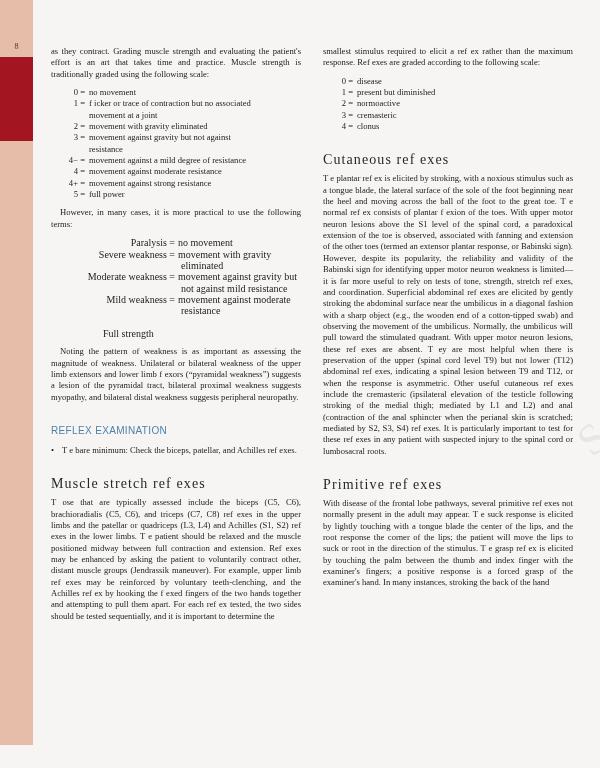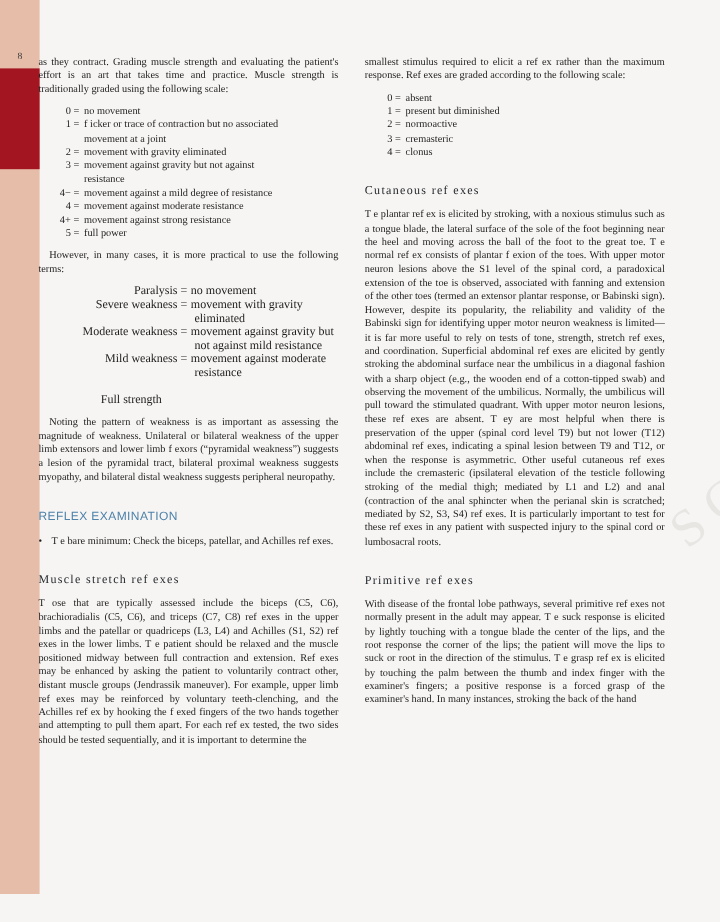--- a/index.html
+++ b/index.html
@@ -37,21 +37,21 @@
     width: 33px;
     text-align: center;
     font-size: 8px;
     color: #3a3a3a;
     font-family: "Liberation Serif", "DejaVu Serif", serif;
   }
 
   
   #page {
     position: absolute;
-    left: 32px;
+    left: 51px;
     top: 46px;
     width: 522px;
     height: 700px;
   }
   .cols {
     display: flex;
     gap: 22px;
     align-items: flex-start;
   }
   .col {
@@ -118,21 +118,21 @@
   
   .sect-head {
     font-size: 10px;
     line-height: 12px;
     color: #4d82ab;
     letter-spacing: 0.35px;
     margin: 22px 0 8px 0;
     font-family: Liberation Sans, sans-serif;
   }
   .sub-head {
-    font-size: 10px;
+    font-size: 14px;
     line-height: 12px;
     color: #23282c;
     letter-spacing: 1.1px;
     margin: 22px 0 7px 0;
   }
 
   
   .bullet {
     display: flex;
     font-size: 8.6px;
@@ -256,21 +256,21 @@
       <p class="body-p">T ose that are typically assessed include the biceps (C5, C6), brachioradialis (C5, C6), and triceps (C7, C8) ref exes in the upper limbs and the patellar or quadriceps (L3, L4) and Achilles (S1, S2) ref exes in the lower limbs. T e patient should be relaxed and the muscle positioned midway between full contraction and extension. Ref exes may be enhanced by asking the patient to voluntarily contract other, distant muscle groups (Jendrassik maneuver). For example, upper limb ref exes may be reinforced by voluntary teeth-clenching, and the Achilles ref ex by hooking the f exed fingers of the two hands together and attempting to pull them apart. For each ref ex tested, the two sides should be tested sequentially, and it is important to determine the</p>
     </div>
 
     <div class="col">
 
       <p class="body-p">smallest stimulus required to elicit a ref ex rather than the maximum response. Ref exes are graded according to the following scale:</p>
 
       <div class="scale tight">
         <div class="row">
           <span class="key">0 =</span>
-          <span class="val">absent</span>
+          <span class="val">disease</span>
         </div>
         <div class="row">
           <span class="key">1 =</span>
           <span class="val">present but diminished</span>
         </div>
         <div class="row">
           <span class="key">2 =</span>
           <span class="val">normoactive</span>
         </div>
         <div class="row">

